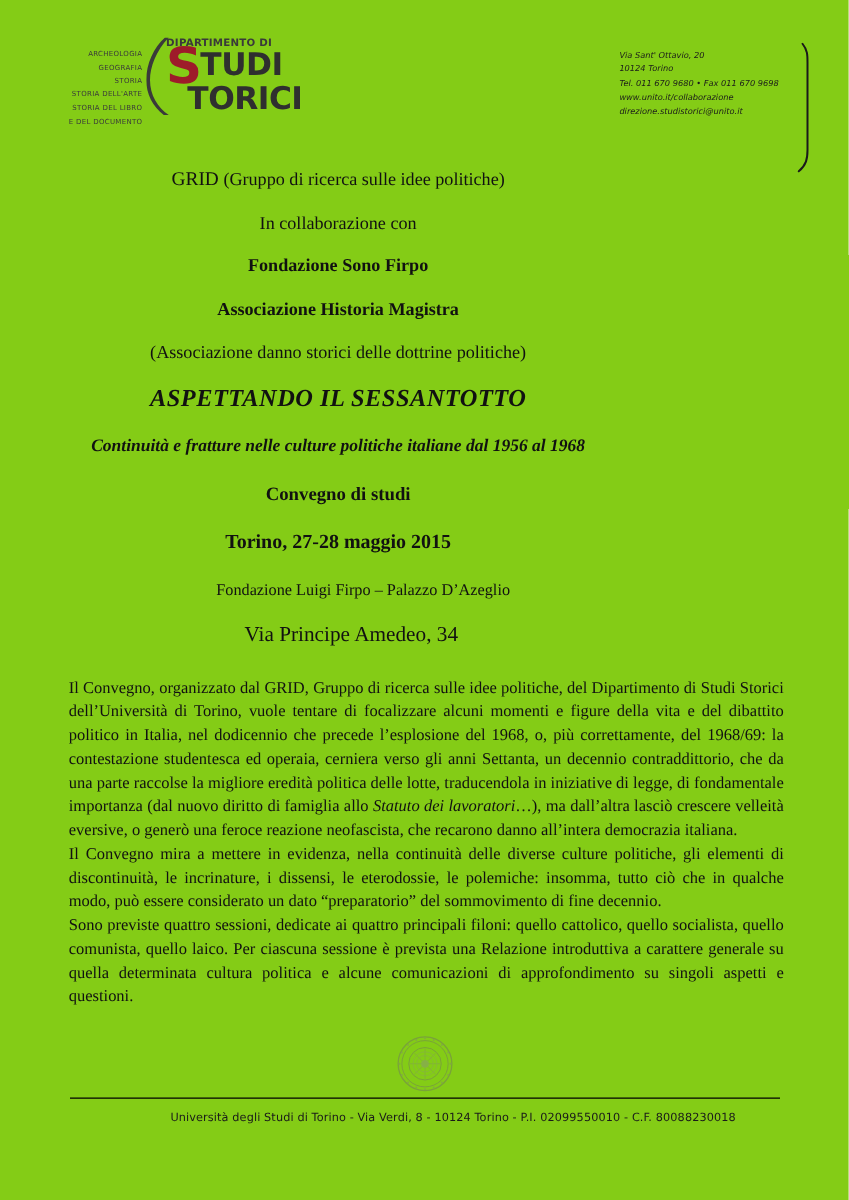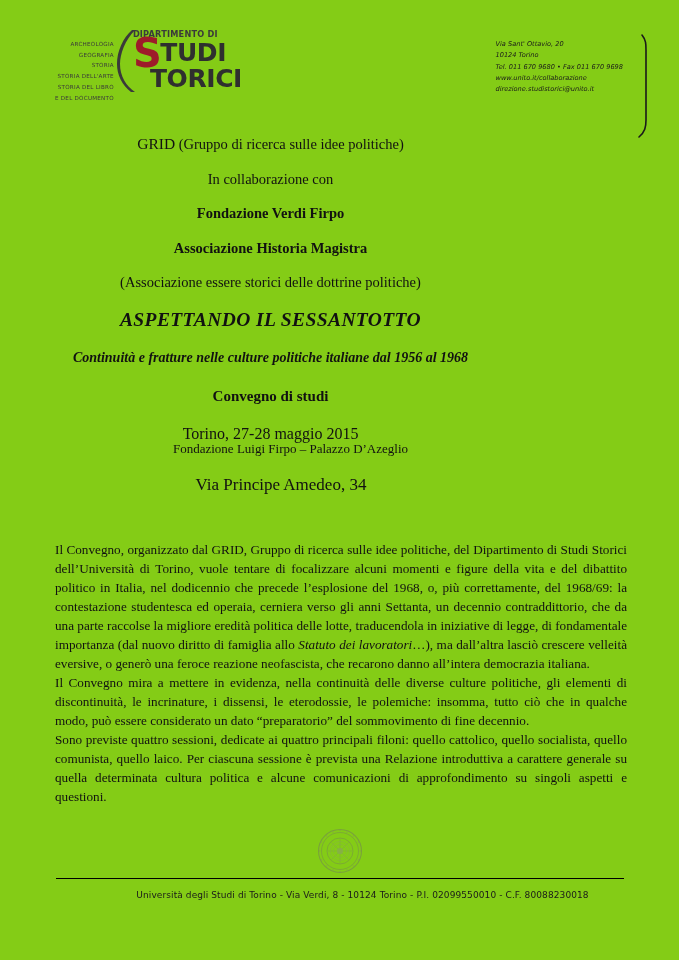--- a/index.html
+++ b/index.html
@@ -141,22 +141,23 @@
     margin-bottom: 24px;
   }
   .convegno {
     font-size: 15px;
     font-weight: bold;
     line-height: 1;
     margin-bottom: 22px;
   }
   .date {
     font-size: 16px;
-    font-weight: normal;
-    line-height: 1;
+    font-weight: bold;
+    line-height: 1;
+    margin-bottom: 23px;
   }
   .venue {
     font-size: 13px;
     line-height: 1;
     margin-bottom: 21px;
     padding-left: 40px;
   }
   .venue-street {
     font-size: 17px;
     line-height: 1;
@@ -255,26 +256,26 @@
       </svg>
     </div>
   </div>
 
   <div class="intro">
 
     <div class="intro-line"><span class="smallcaps">GRID</span><span> (Gruppo di ricerca sulle idee politiche)</span></div>
 
     <div class="intro-line">In collaborazione con</div>
 
-    <div class="intro-line bold">Fondazione Verdi Firpo</div>
+    <div class="intro-line bold">Fondazione Sono Firpo</div>
 
     <div class="intro-line bold">Associazione Historia Magistra</div>
 
 
-    <div class="intro-line">(Associazione essere storici delle dottrine politiche)</div>
+    <div class="intro-line">(Associazione danno storici delle dottrine politiche)</div>
 
     <div class="title-main">ASPETTANDO IL SESSANTOTTO</div>
 
     <div class="title-sub">Continuità e fratture nelle culture politiche italiane dal 1956 al 1968</div>
 
     <div class="convegno">Convegno di studi</div>
 
     <div class="date">Torino, 27-28 maggio 2015</div>
 
     <div class="venue">Fondazione Luigi Firpo – Palazzo D’Azeglio</div>

